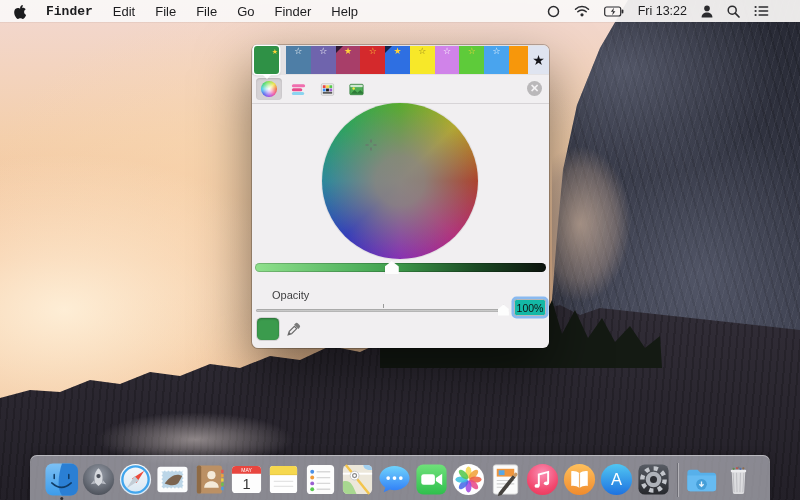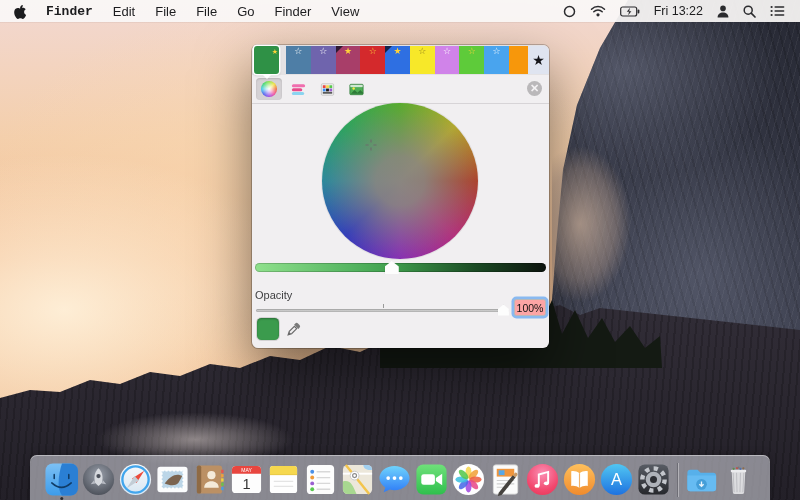--- a/index.html
+++ b/index.html
@@ -35,21 +35,21 @@
   .mist{position:absolute;left:60px;top:402px;width:270px;height:75px;
     background:radial-gradient(ellipse 50% 50% at 50% 50%, rgba(228,216,212,.55), transparent 72%);}
 
   
   .menubar{position:absolute;left:0;top:0;width:800px;height:22px;background:rgba(250,248,246,.93);
     display:flex;align-items:center;font-size:13px;color:#1d1d1f;z-index:40;box-shadow:0 0 1px rgba(0,0,0,.25);}
   .mb-left{display:flex;align-items:center;height:100%;}
   .apple{padding:0 10px 0 13px;display:flex;align-items:center;}
   .menu-item{padding:0 10px;height:100%;display:flex;align-items:center;}
   .menu-item.app{font-weight:bold;font-family:Liberation Mono, monospace;}
-  .mb-right{margin-left:auto;display:flex;align-items:center;height:100%;padding-right:8px;}
+  .mb-right{margin-left:auto;display:flex;align-items:center;height:100%;padding-right:24px;}
   .status-item{padding:0 7px;height:100%;display:flex;align-items:center;font-size:12.5px;}
   .status-item svg{display:block;}
 
   
   .panel{position:absolute;left:252px;top:45px;width:297px;height:303px;background:#f1eff1;border-radius:6px;
     box-shadow:0 24px 55px rgba(0,0,0,.5),0 0 0 1px rgba(0,0,0,.22);z-index:30;}
   .favbar{position:absolute;left:0;top:0;width:100%;height:30px;border-radius:6px 6px 0 0;overflow:visible;
     display:flex;align-items:center;background:#e4e2e4;}
   .fav{position:relative;height:28px;margin-top:0;}
   .fav-sel{flex:0 0 25px;margin:1px 7px 1px 2px;border-radius:3px;box-shadow:0 0 0 1.5px #fff,0 1px 3px rgba(0,0,0,.35);z-index:2;}
@@ -83,26 +83,26 @@
   .crosshair{position:absolute;left:43px;top:34px;width:12px;height:12px;}
 
   .bslider{position:absolute;left:3px;top:218px;width:291px;height:9px;border-radius:4.5px;
     background:linear-gradient(90deg,#90e18d 0%,#55b561 33%,#3f9e4d 47%,#1b4a24 76%,#0c120d 100%);
     box-shadow:inset 0 0 0 1px rgba(0,0,0,.18);}
   .house-thumb{position:absolute;width:14px;height:13px;background:#fdfdfd;
     clip-path:polygon(50% 0,100% 42%,100% 100%,0 100%,0 42%);
     filter:drop-shadow(0 1px 1.5px rgba(0,0,0,.45));}
   .bslider .house-thumb{left:calc(47% - 7px);top:-2px;}
 
-  .op-label{position:absolute;left:3px;top:244px;font-size:11px;color:#3f3f41;}
+  .op-label{position:absolute;left:20px;top:244px;font-size:11px;color:#3f3f41;}
   .oslider{position:absolute;left:4px;top:263.5px;width:253px;height:3.5px;border-radius:2px;
     background:linear-gradient(180deg,#bfbfbf,#d2d2d2);box-shadow:inset 0 0 0 1px rgba(0,0,0,.12);}
   .oslider .tick{position:absolute;left:50%;top:-5px;width:1.5px;height:4px;background:#9a9a9a;}
   .oslider .house-thumb{width:11px;height:11px;left:calc(98% - 6px);top:-4px;}
-  .op-field{position:absolute;left:262px;top:254px;width:32px;height:17px;background:#fca5a5;border:1px solid #b8b8b8;
+  .op-field{position:absolute;left:262px;top:254px;width:32px;height:17px;background:#14b8a6;border:1px solid #b8b8b8;
     border-radius:2.5px;box-shadow:0 0 0 2.5px rgba(125,178,240,.9);font-size:10.5px;line-height:17px;text-align:center;color:#111;box-sizing:border-box;}
 
   .color-well{position:absolute;left:5px;top:273px;width:22px;height:22px;border-radius:4.5px;background:#3b9b4d;
     box-shadow:inset 0 1px 2px rgba(0,0,0,.28),0 0 0 1px rgba(0,0,0,.12);}
   .dropper{position:absolute;left:34px;top:276px;}
 
   
   .dock{position:absolute;left:30px;bottom:0;width:740px;height:45px;z-index:35;
     background:rgba(178,178,186,.72);border-radius:7px 7px 0 0;
     box-shadow:inset 0 1px 0 rgba(255,255,255,.4),0 0 8px rgba(0,0,0,.25);
@@ -134,21 +134,21 @@
           <svg width="13" height="15" viewBox="0 0 13 15">
             <path fill="#1c1c1e" d="M9.1 3.5c.7-.9.7-2.2.6-2.4-.2 0-1.3.2-2 1.1-.7.8-.6 2.1-.5 2.2.1.1 1.2 0 1.9-.9zM11.1 8.1c0-1.8 1.5-2.7 1.6-2.8-.9-1.3-2.2-1.4-2.7-1.5-1.1-.1-2.2.7-2.8.7-.6 0-1.5-.7-2.4-.6-1.2 0-2.4.7-3 1.9-1.3 2.2-.3 5.5 .9 7.3.6.9 1.3 1.9 2.3 1.8.9 0 1.3-.6 2.4-.6 1.1 0 1.4.6 2.4.6 1 0 1.7-.9 2.3-1.8.7-1 1-2 1-2.1-.1 0-2-.8-2-2.9z"></path>
           </svg>
         </span>
         <span class="menu-item app">Finder</span>
         <span class="menu-item">Edit</span>
         <span class="menu-item">File</span>
         <span class="menu-item">File</span>
         <span class="menu-item">Go</span>
         <span class="menu-item">Finder</span>
-        <span class="menu-item">View</span>
+        <span class="menu-item">Help</span>
       </div>
     <div class="mb-right" id="mb-right">
         <span class="status-item">
           <svg width="13" height="13" viewBox="0 0 13 13">
             <circle cx="6.5" cy="6.5" r="5" fill="none" stroke="#2b2b2e" stroke-width="1.5"></circle>
           </svg>
         </span>
         <span class="status-item">
           <svg width="16" height="12" viewBox="0 0 16 12">
             <g fill="none" stroke="#2b2b2e" stroke-width="1.5" stroke-linecap="round">

